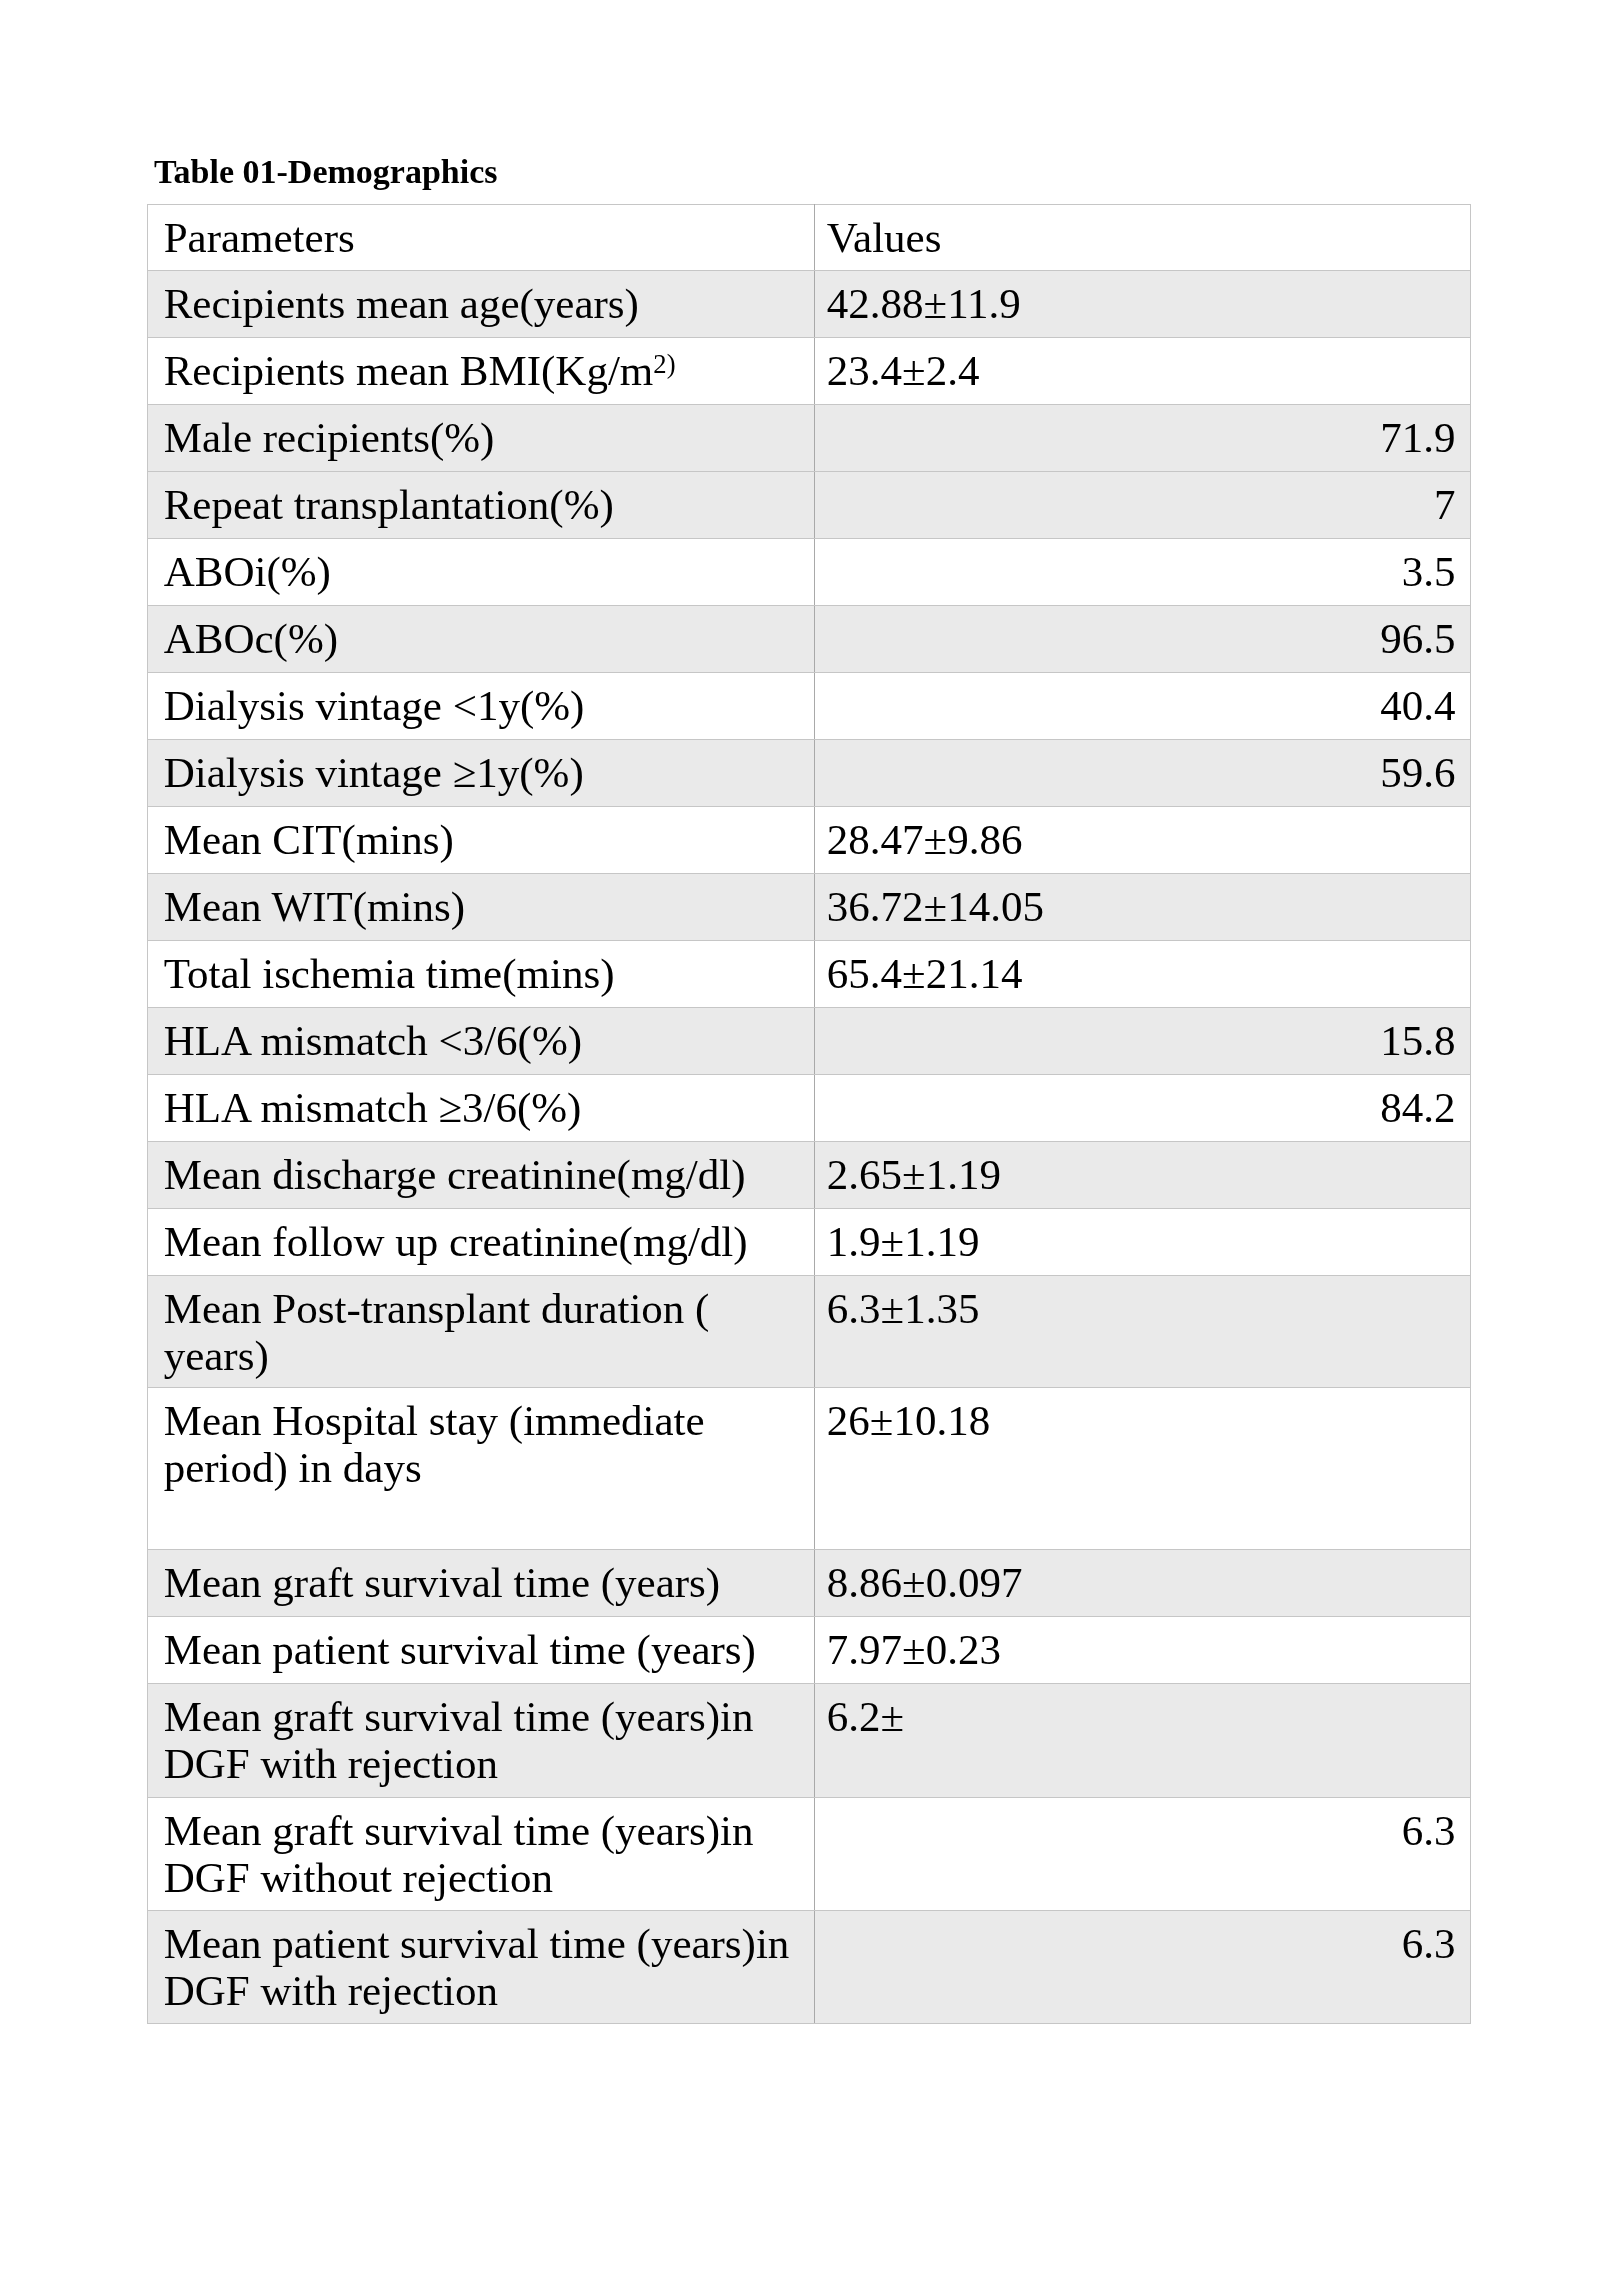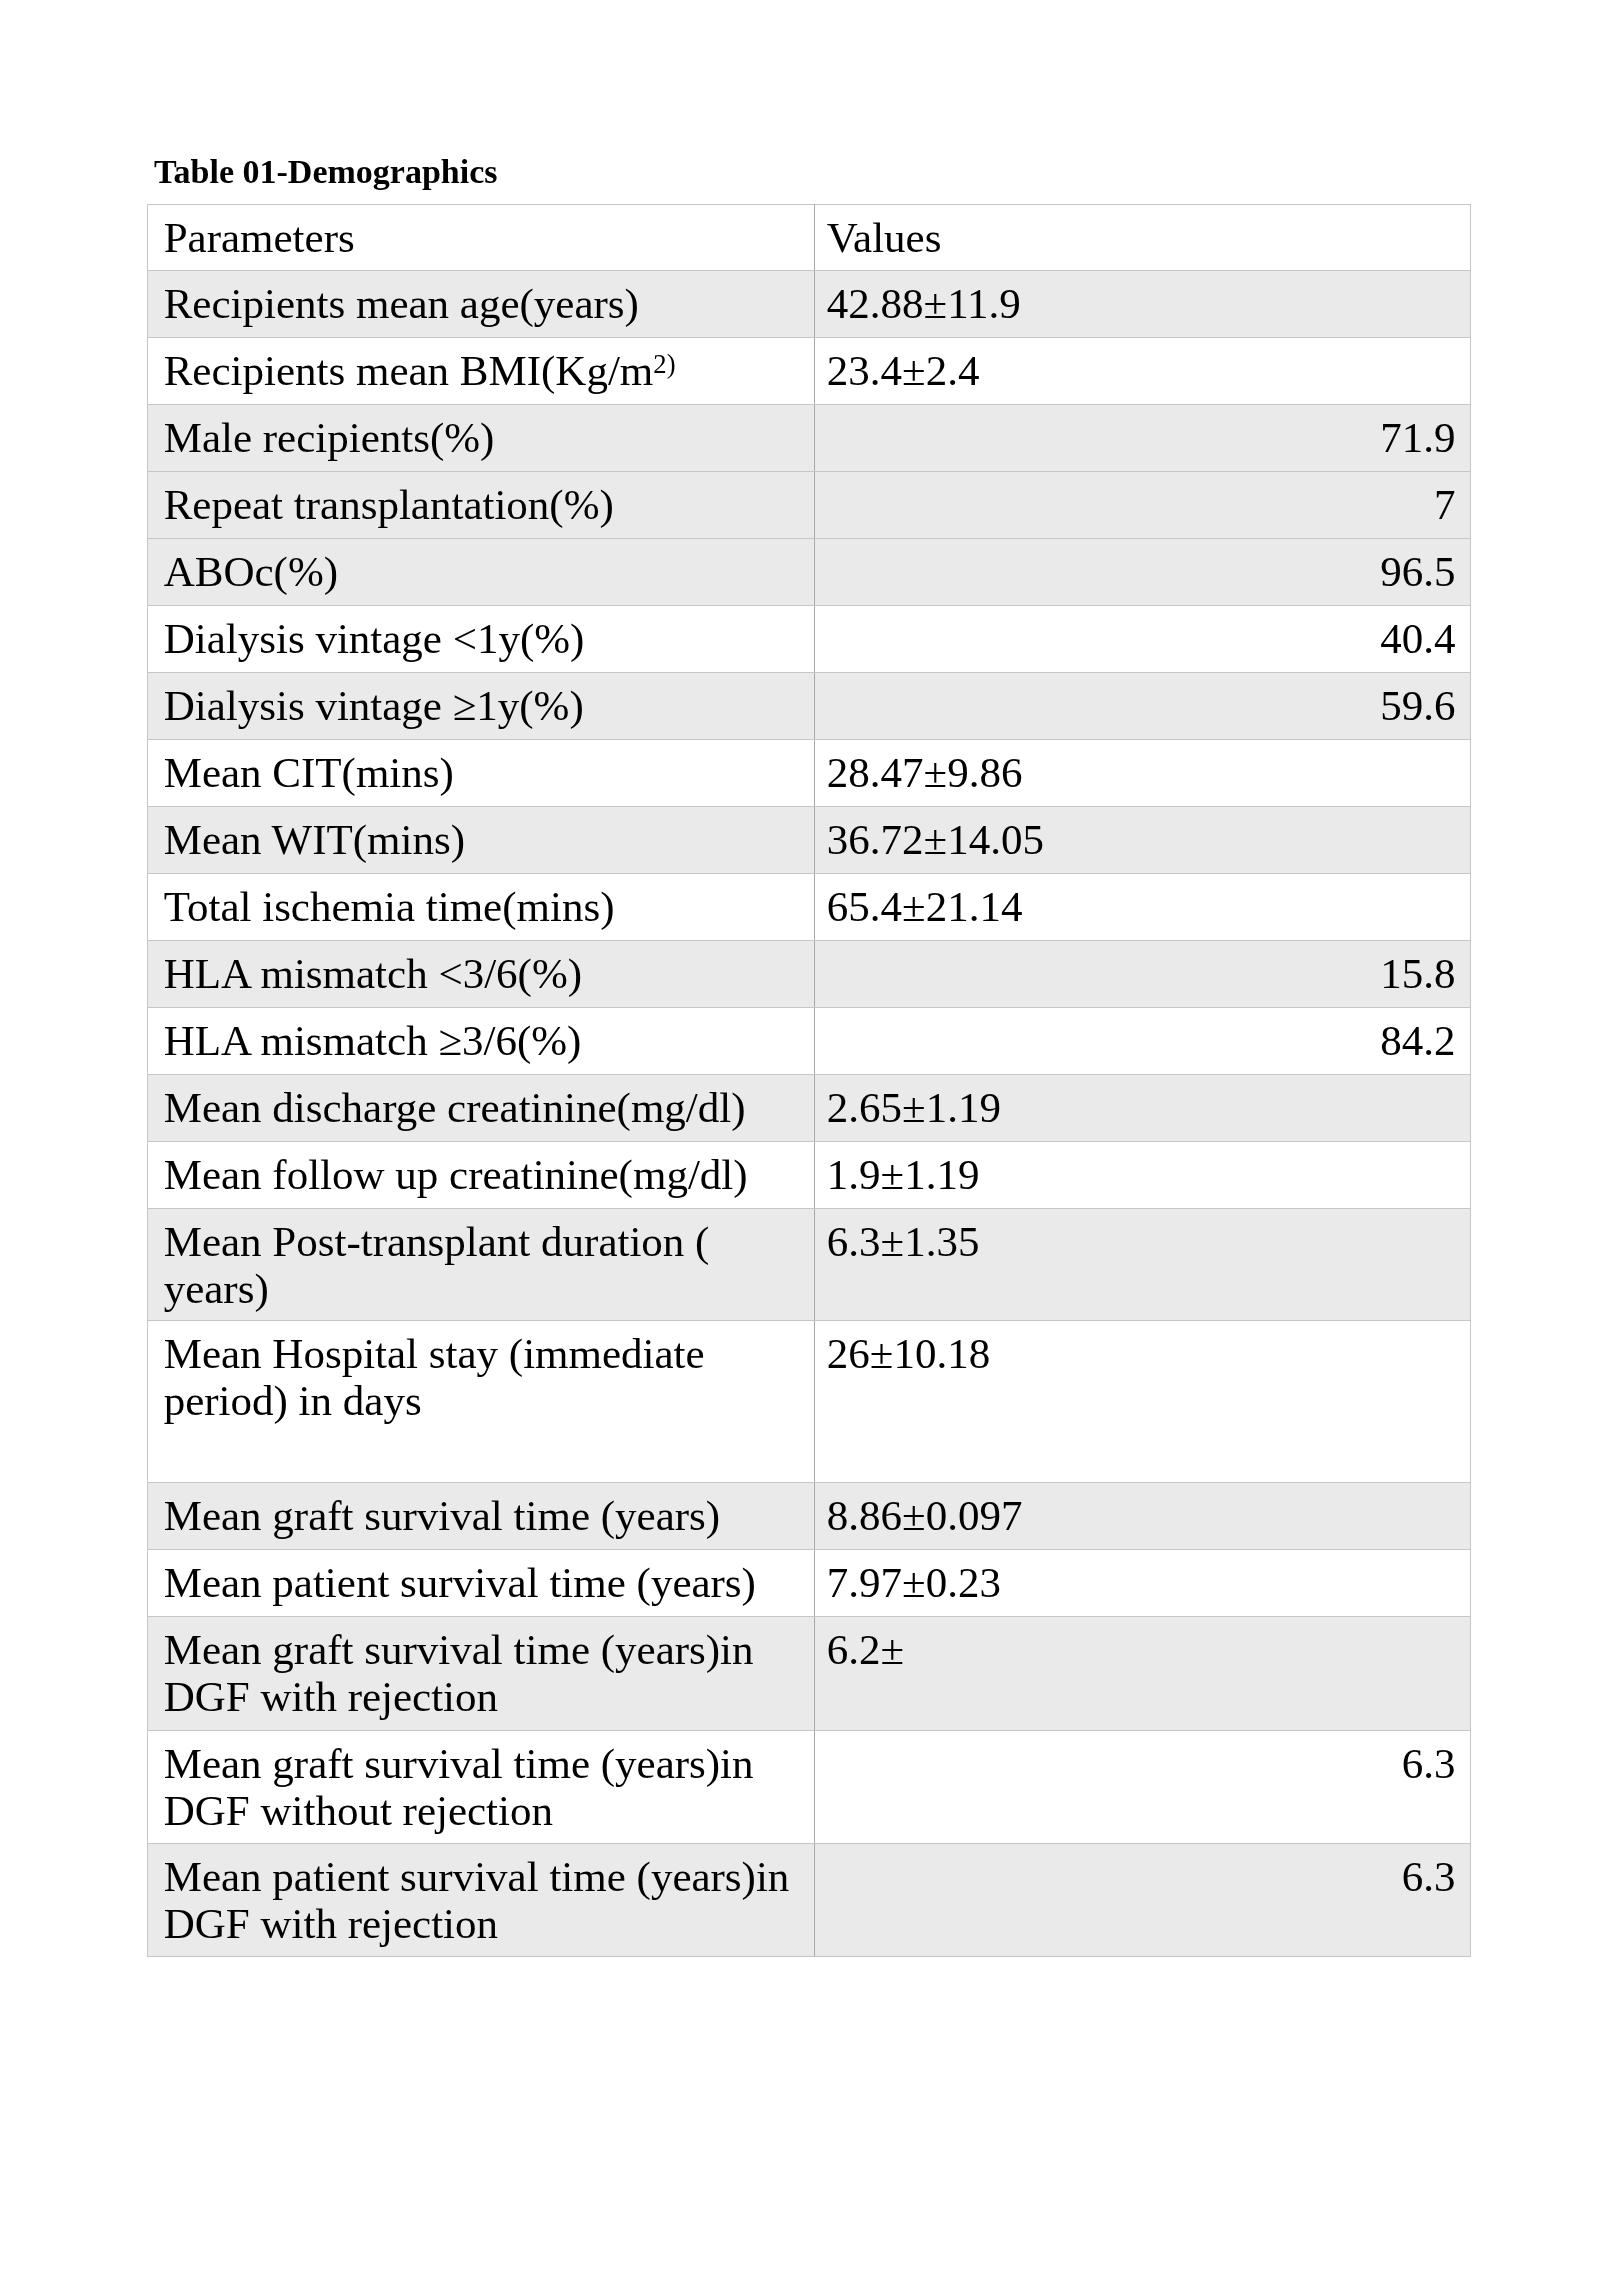--- a/index.html
+++ b/index.html
@@ -102,20 +102,24 @@
           <td class="value-cell">23.4±2.4</td>
         </tr>
         <tr class="shaded" style="height: 67px; padding-left: 44px;">
           <td class="param-cell">Male recipients(%)</td>
           <td class="value-cell value-right">71.9</td>
         </tr>
         <tr class="shaded" style="height: 67px;">
           <td class="param-cell">Repeat transplantation(%)</td>
           <td class="value-cell value-right">7</td>
         </tr>
+        <tr style="height: 67px;">
+          <td class="param-cell">ABOi(%)</td>
+          <td class="value-cell value-right">3.5</td>
+        </tr>
         <tr class="shaded" style="height: 67px;">
           <td class="param-cell">ABOc(%)</td>
           <td class="value-cell value-right">96.5</td>
         </tr>
         <tr style="height: 67px;">
           <td class="param-cell">Dialysis vintage &lt;1y(%)</td>
           <td class="value-cell value-right">40.4</td>
         </tr>
         <tr class="shaded" style="height: 67px;">
           <td class="param-cell">Dialysis vintage ≥1y(%)</td>

